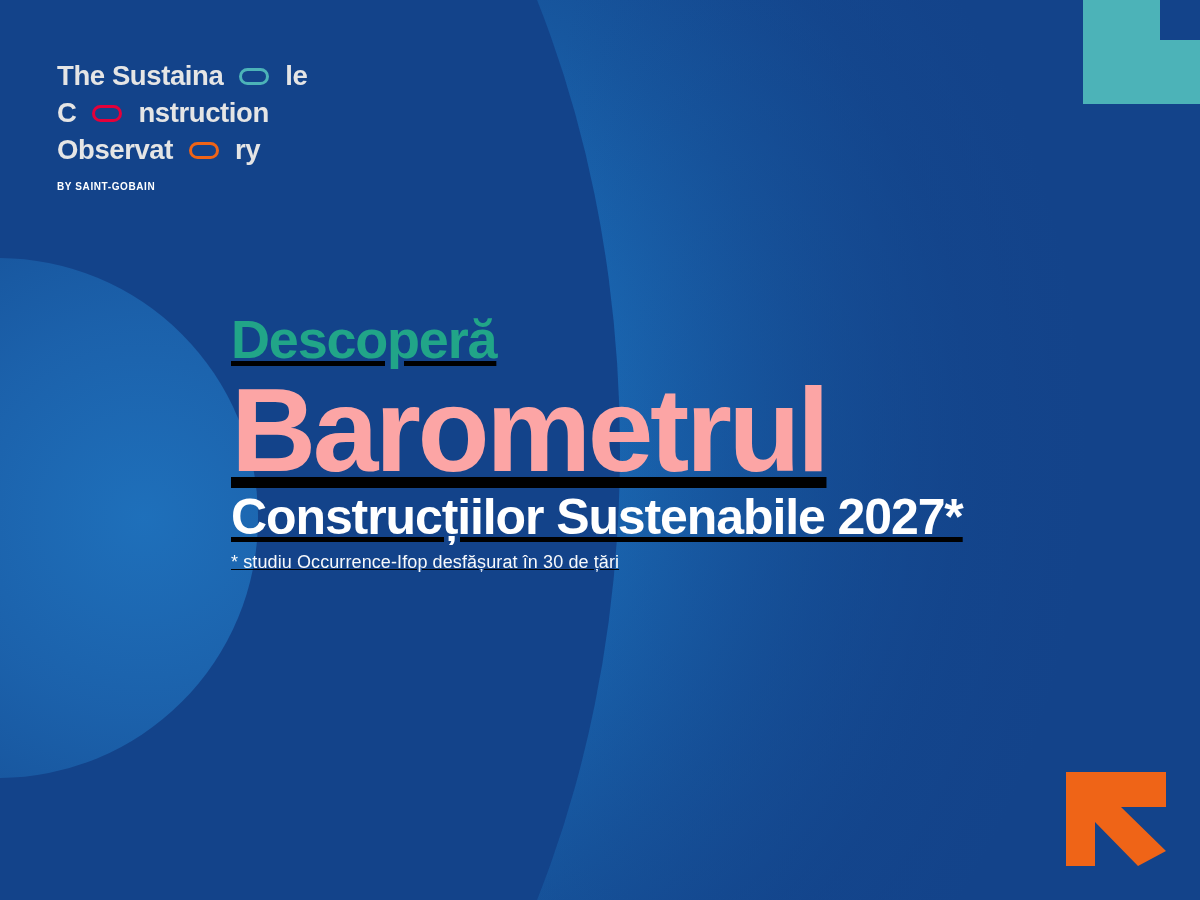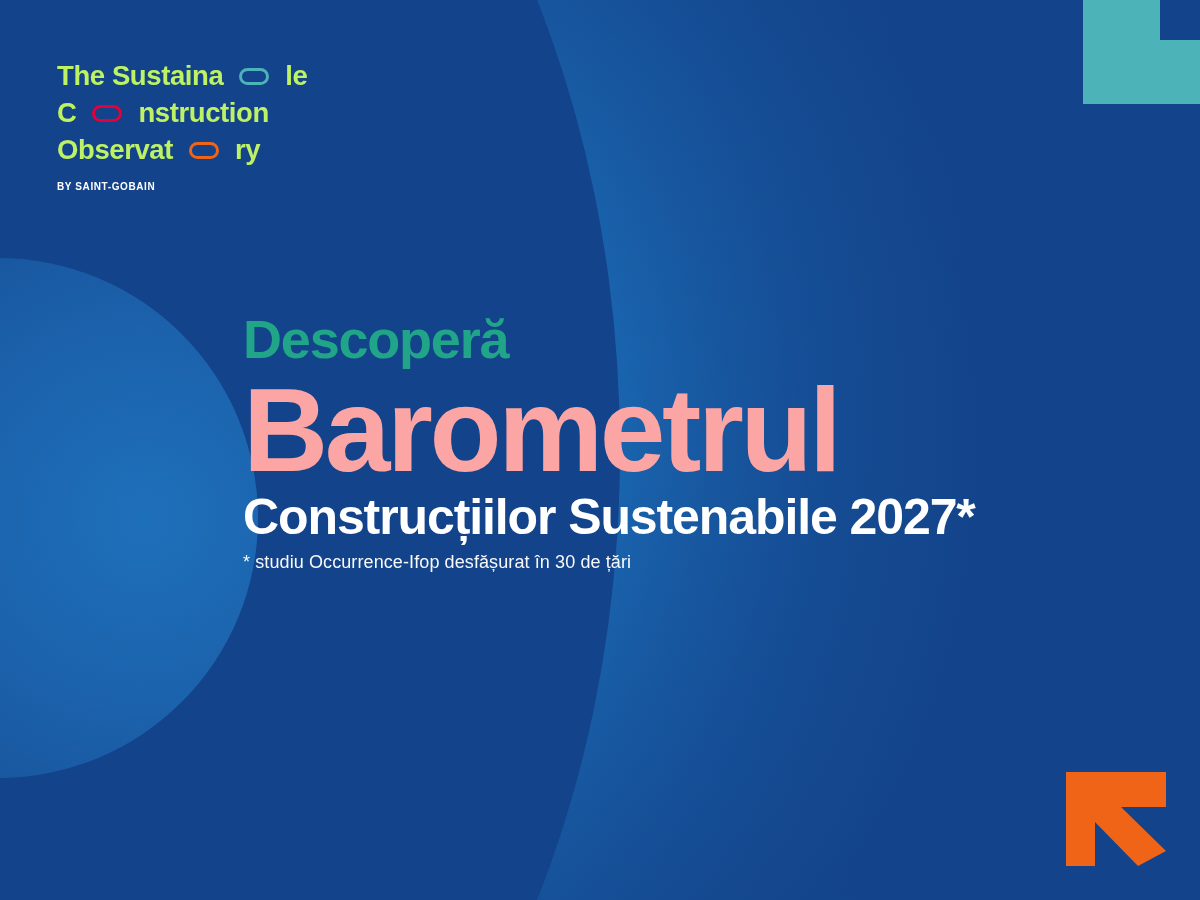--- a/index.html
+++ b/index.html
@@ -70,21 +70,21 @@
   }
   .arrow-mark svg{ display:block; width:100%; height:100%; }
 
   
   .logo{
     position:absolute;
     left:57px; top:57px;
     width:300px;
   }
   .logo-line{
-    color:#bef264;
+    color:#e5e5e5;
     font-weight:700;
     font-size:27.5px;
     letter-spacing:-.4px;
     line-height:37px;
     white-space:nowrap;
     display:flex;
     align-items:center;
     gap:15px;
   }
   .logo-line.indent-1{ padding-left:0px; }
@@ -110,22 +110,23 @@
     color:#ffffff;
     font-weight:700;
     font-size:10px;
     letter-spacing:.6px;
     margin-top:13px;
   }
 
   
   .hero{
     position:absolute;
-    left:243px; top:308px;
+    left:231px; top:308px;
     width:900px;
+    text-decoration:underline;
   }
   .hero-eyebrow{
     color:#21a588;
     font-weight:700;
     font-size:54px;
     letter-spacing:-1.2px;
     line-height:62px;
   }
   .hero-title{
     color:#fca5a5;

